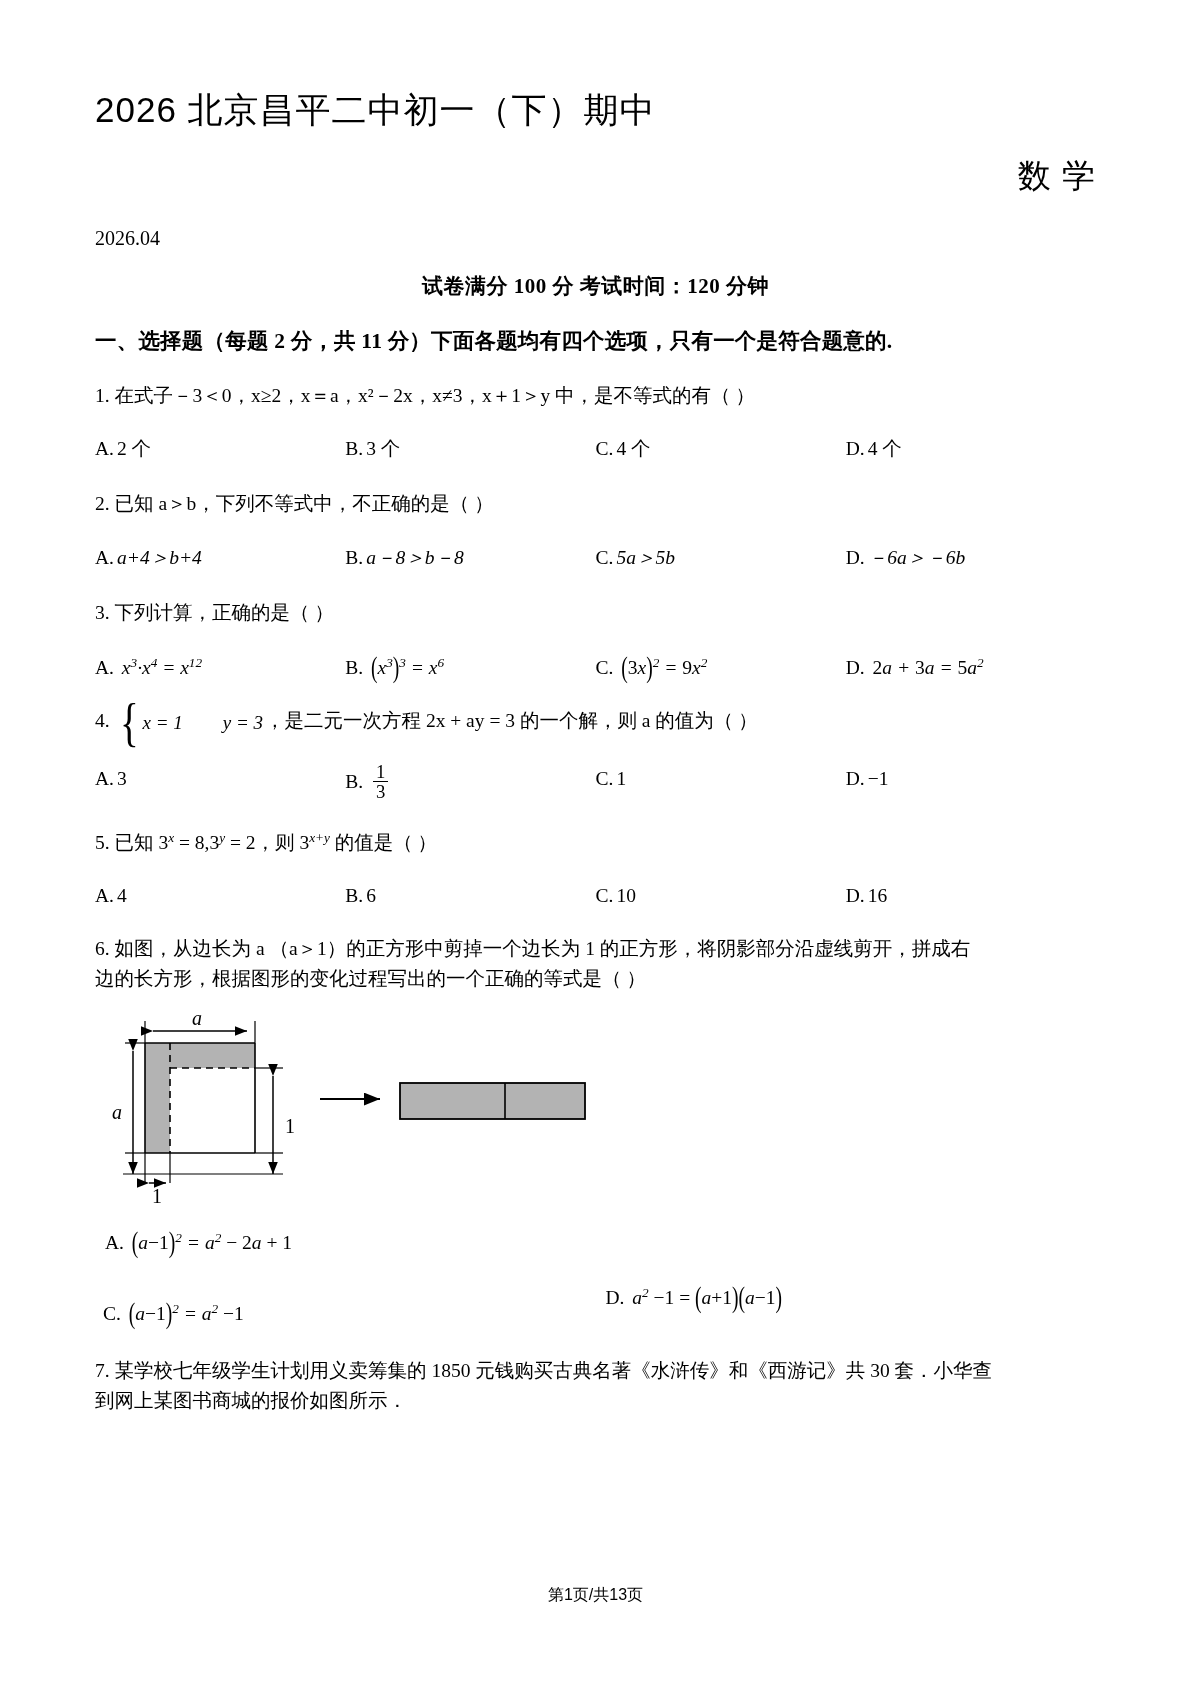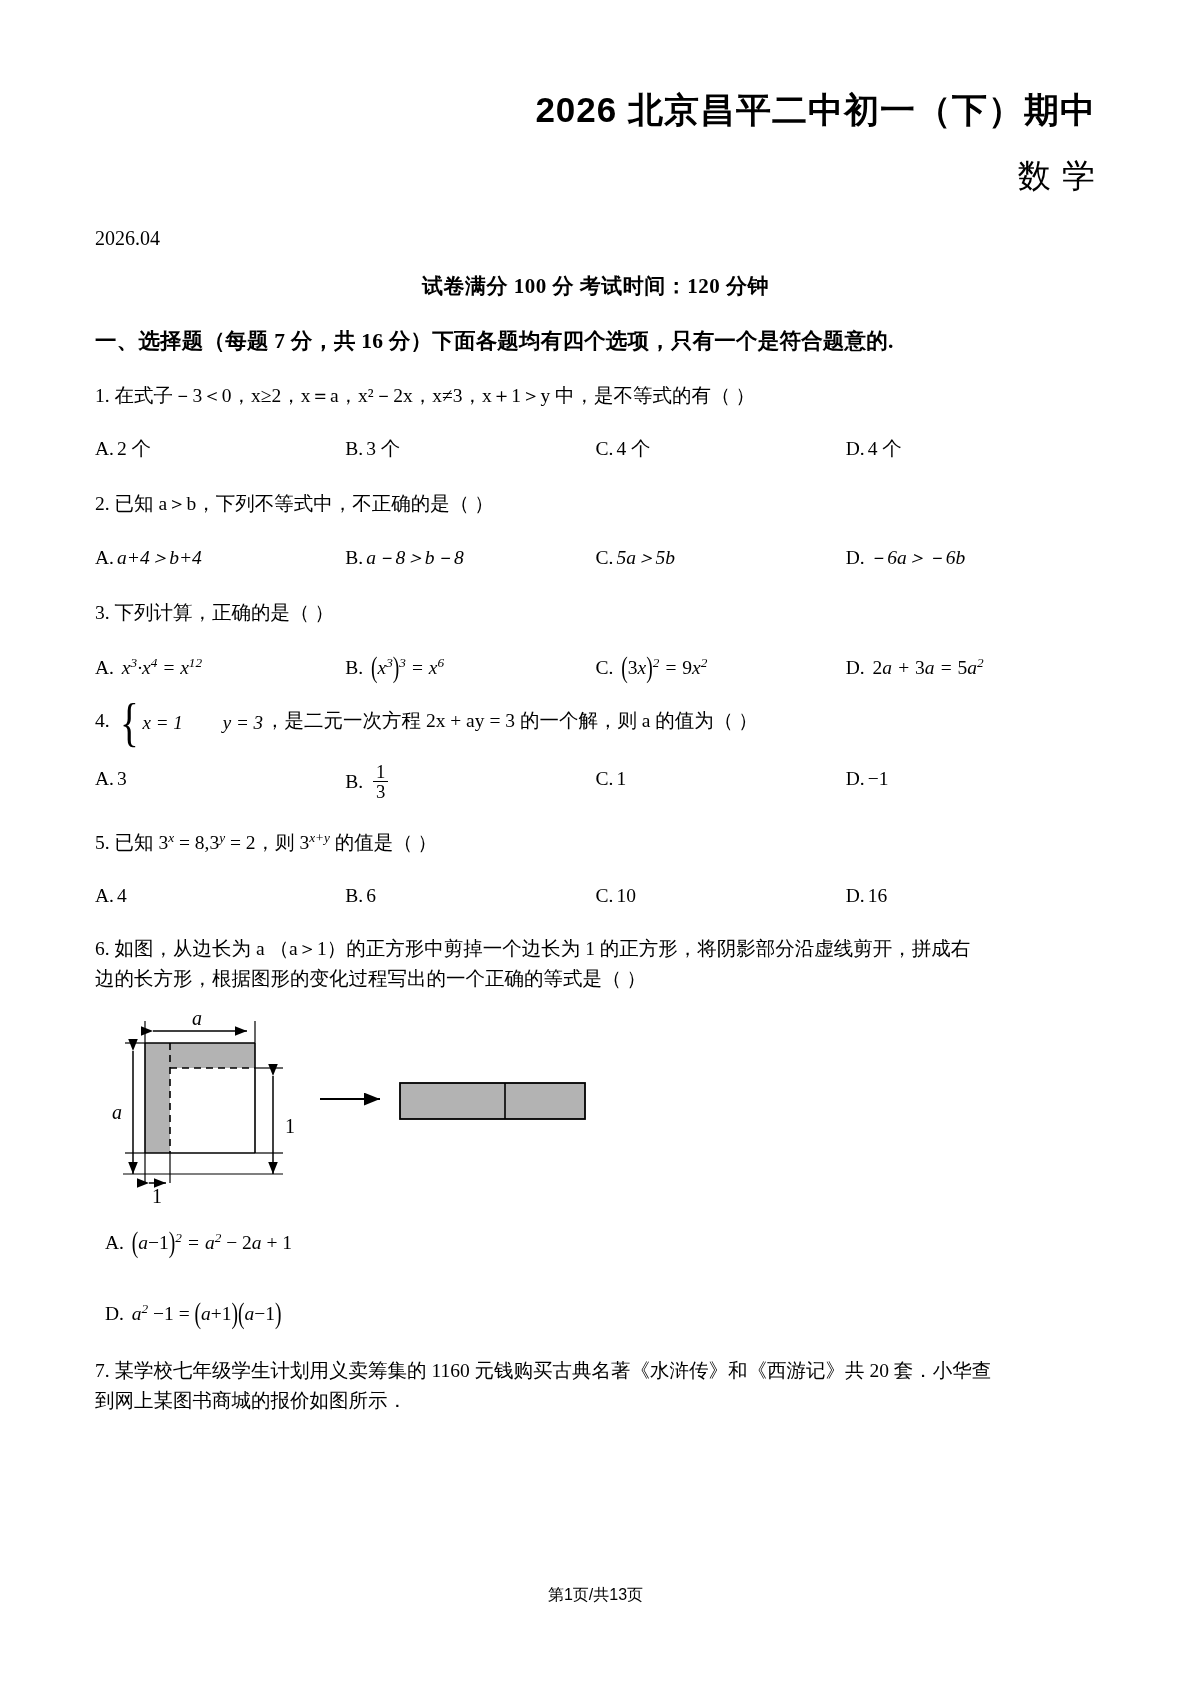--- a/index.html
+++ b/index.html
@@ -18,24 +18,24 @@
   .page {
     position: relative;
     width: 1191px;
     height: 1684px;
     box-sizing: border-box;
     padding: 0 95px;
   }
 
   
   .doc-title {
-    text-align: right;
+    text-align: left;
     font-size: 35px;
     letter-spacing: 1px;
-    font-weight: 700;
+    font-weight: 400;
     margin: 0;
     padding-top: 88px;
     line-height: 1.25;
     font-family: "Liberation Sans", "DejaVu Sans", sans-serif;
   }
   .doc-subtitle {
     text-align: right;
     font-size: 33px;
     margin: 0;
     padding-top: 22px;
@@ -164,21 +164,21 @@
 </head>
 <body>
 
 <div class="page">
 
   <h1 class="doc-title">2026 北京昌平二中初一（下）期中</h1>
   <div class="doc-subtitle">数    学</div>
   <div class="doc-date">2026.04</div>
   <div class="doc-meta">试卷满分 100 分  考试时间：120 分钟</div>
 
-  <div class="section-heading">一、选择题（每题 7 分，共 16 分）下面各题均有四个选项，只有一个是符合题意的.</div>
+  <div class="section-heading">一、选择题（每题 2 分，共 11 分）下面各题均有四个选项，只有一个是符合题意的.</div>
 
   <div class="question">
     <span>1.</span>
     <span>在式子－3＜0，x≥2，x＝a，x²－2x，x≠3，x＋1＞y 中，是不等式的有（      ）</span>
   </div>
   <div class="options four">
     <div class="opt">
       <span class="opt-label">A.</span><span>2 个</span>
     </div>
     <div class="opt">
@@ -344,29 +344,33 @@
   </div>
 
   <div class="options two" style="padding-top:6px;">
     <div class="opt">
       <span class="opt-label">A.</span>
       <span class="mi"><span class="paren-big">(</span>a<span class="mn">−1</span><span class="paren-big">)</span><sup>2</sup> = a<sup>2</sup> <span class="mn">− 2</span>a <span class="mn">+ 1</span></span>
     </div>
   </div>
   <div class="options two" style="padding-top:26px;">
     <div class="opt">
+      <span class="opt-label">C.</span>
+      <span class="mi"><span class="paren-big">(</span>a<span class="mn">−1</span><span class="paren-big">)</span><sup>2</sup> = a<sup>2</sup> <span class="mn">−1</span></span>
+    </div>
+    <div class="opt">
       <span class="opt-label">D.</span>
       <span class="mi">a<sup>2</sup> <span class="mn">−1 =</span> <span class="paren-big">(</span>a<span class="mn">+1</span><span class="paren-big">)</span><span class="paren-big">(</span>a<span class="mn">−1</span><span class="paren-big">)</span></span>
     </div>
   </div>
 
   <div class="question" style="padding-top:28px;">
     <span class="q-line">
       <span>7.</span>
-      <span>某学校七年级学生计划用义卖筹集的 1160 元钱购买古典名著《水浒传》和《西游记》共 20 套．小华查</span>
+      <span>某学校七年级学生计划用义卖筹集的 1850 元钱购买古典名著《水浒传》和《西游记》共 30 套．小华查</span>
     </span>
     <span class="q-line">到网上某图书商城的报价如图所示．</span>
   </div>
 
   <div class="footer">
     <span>第1页/共13页</span>
   </div>
 
 </div>
 

